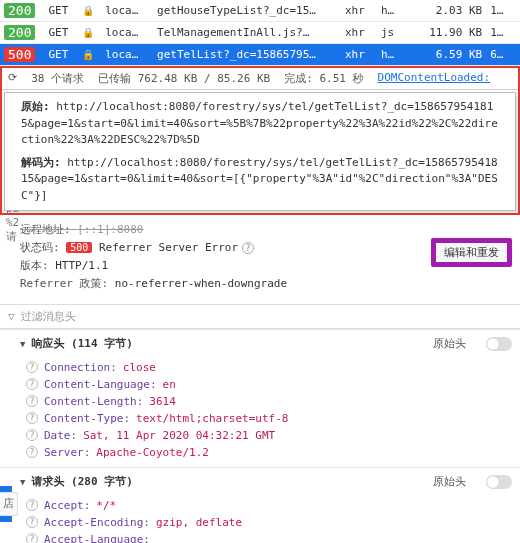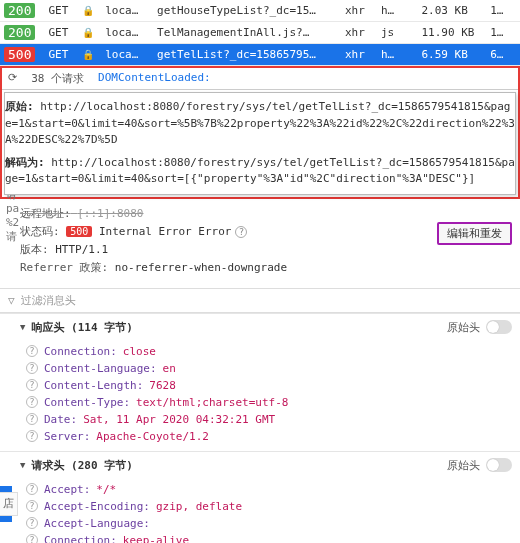--- a/index.html
+++ b/index.html
@@ -14,44 +14,44 @@
 .row-sel{background:#1a73e8;color:#fff}
 .row-sel .lock{color:#fff}
 .row-sel .status-badge{background:#e53935}
 .c-method{width:30px}
 .c-status{width:34px}
 .c-lock{width:14px}
 .c-domain{width:46px}
 .c-file{width:150px}
 .c-type{width:32px}
 .c-init{width:36px}
-.c-size{width:60px;}
+.c-size{width:60px;text-align:right}
 .c-time{width:30px}
 
 .red-box{border:2px solid #e53935;margin:0;position:relative}
 .summary-row{border-bottom:1px solid #ccc;padding:3px 6px;font-size:11px;color:#555;display:flex;gap:14px}
-.summary-row .u{color:#1a73e8;cursor:default}
-.popup{position:relative;margin:2px 2px;background:#fff;border:1px solid #bbb;box-shadow:2px 2px 4px rgba(0,0,0,.15);padding:6px 0;font-size:12px;line-height:1.5;word-break:break-all;white-space:normal}
+.summary-row .u{text-decoration:underline;color:#1a73e8;cursor:default}
+.popup{position:relative;margin:2px 2px;background:#fff;border:1px solid #bbb;box-shadow:2px 2px 4px rgba(0,0,0,.15);padding:6px 16px;font-size:12px;line-height:1.5;word-break:break-all;white-space:normal}
 .popup b{font-weight:bold}
 .side-text{position:absolute;left:4px;top:120px;color:#777;font-size:11px;line-height:14px}
 
 .details{padding:4px 8px 10px 20px}
 .kv{margin:3px 0;color:#333}
 .kv .lbl{color:#555}
 .badge-inline{display:inline-block;background:#e53935;color:#fff;padding:0 4px;border-radius:2px;font-size:10px}
 .q{display:inline-block;border:1px solid #aaa;border-radius:50%;width:12px;height:12px;line-height:11px;text-align:center;color:#888;font-size:9px;margin-left:4px}
-.btn{float:right;border:2px solid #a21caf;background:#f7f7f7;padding:2px 8px;font-size:11px;border-radius:2px;margin-top:-2px}
+.btn{float:right;border:5px solid #a21caf;background:#f7f7f7;padding:2px 8px;font-size:11px;border-radius:2px;margin-top:-2px}
 
 .filter-row{border-top:1px solid #ddd;border-bottom:1px solid #ddd;padding:4px 8px;color:#999;display:flex;align-items:center;gap:6px}
 .filter-icon{font-size:11px}
 
 .sect{border-top:1px solid #e5e5e5;padding:6px 8px 6px 20px;display:flex;align-items:center;justify-content:space-between}
 .sect .t{display:flex;align-items:center;gap:6px;font-weight:bold;color:#333}
 .sect .tri{font-size:9px;color:#555}
-.toggle{display:flex;align-items:center;gap:6px;color:#555;font-size:11px}
+.toggle{display:flex;align-items:center;gap:20px;color:#555;font-size:11px}
 .switch{width:26px;height:14px;border-radius:7px;background:#ddd;position:relative}
 .switch::after{content:"";position:absolute;width:12px;height:12px;background:#fff;border-radius:50%;top:1px;left:1px;box-shadow:0 0 1px rgba(0,0,0,.3)}
 
 .hdr-list{padding:2px 8px 6px 26px}
 .hdr{padding:2px 0;display:flex;align-items:flex-start;gap:6px}
 .hdr .q2{flex:0 0 auto;border:1px solid #bbb;border-radius:50%;width:12px;height:12px;line-height:10px;text-align:center;color:#999;font-size:9px}
 .hdr .k{color:#6b3fa0}
 .hdr .v{color:#c2185b;word-break:break-all}
 
 .left-bar{position:fixed;left:0;top:486px;width:12px;height:36px;background:#1a73e8}
@@ -95,38 +95,40 @@
         <td class="c-size">6.59 KB</td>
         <td class="c-time">6…</td>
       </tr>
     </tbody>
 </table>
 
 <div class="red-box">
  <div class="summary-row">
   <span>⟳</span>
   <span>38 个请求</span>
+  <span>已传输 762.48 KB / 85.26 KB</span>
+  <span>完成: 6.51 秒</span>
   <span class="u">DOMContentLoaded:</span>
  </div>
  <div class="side-text">
    <div>请</div>
       <div>pa</div>
       <div>%2</div>
       <div>请</div>
  </div>
  <div class="popup">
    <div><b>原始:</b> <span>http://localhost:8080/forestry/sys/tel/getTelList?_dc=1586579541815&amp;page=1&amp;start=0&amp;limit=40&amp;sort=%5B%7B%22property%22%3A%22id%22%2C%22direction%22%3A%22DESC%22%7D%5D</span></div>
    <div style="height:6px"></div>
    <div><b>解码为:</b> <span>http://localhost:8080/forestry/sys/tel/getTelList?_dc=1586579541815&amp;page=1&amp;start=0&amp;limit=40&amp;sort=[{"property"%3A"id"%2C"direction"%3A"DESC"}]</span></div>
  </div>
 </div>
 
 <div class="details">
  <div class="kv" style="text-decoration:line-through;color:#999"><span class="lbl">远程地址:</span> <span>[::1]:8080</span></div>
- <div class="kv"><span class="lbl">状态码:</span> <span class="badge-inline">500</span> <span>Internal Error Error</span><span class="q">?</span>
+ <div class="kv"><span class="lbl">状态码:</span> <span class="badge-inline">500</span> <span>Referrer Server Error</span><span class="q">?</span>
    <span class="btn">编辑和重发</span>
  </div>
  <div class="kv"><span class="lbl">版本:</span> <span>HTTP/1.1</span></div>
  <div class="kv"><span class="lbl">Referrer 政策:</span> <span>no-referrer-when-downgrade</span></div>
 </div>
 
 <div class="filter-row">
  <span class="filter-icon">▽</span>
  <span>过滤消息头</span>
 </div>
@@ -148,21 +150,21 @@
       <span class="v">close</span>
     </div>
     <div class="hdr">
       <span class="q2">?</span>
       <span class="k">Content-Language:</span> 
       <span class="v">en</span>
     </div>
     <div class="hdr">
       <span class="q2">?</span>
       <span class="k">Content-Length:</span> 
-      <span class="v">7628</span>
+      <span class="v">3614</span>
     </div>
     <div class="hdr">
       <span class="q2">?</span>
       <span class="k">Content-Type:</span> 
       <span class="v">text/html;charset=utf-8</span>
     </div>
     <div class="hdr">
       <span class="q2">?</span>
       <span class="k">Date:</span> 
       <span class="v">Sat, 11 Apr 2020 04:32:21 GMT</span>

